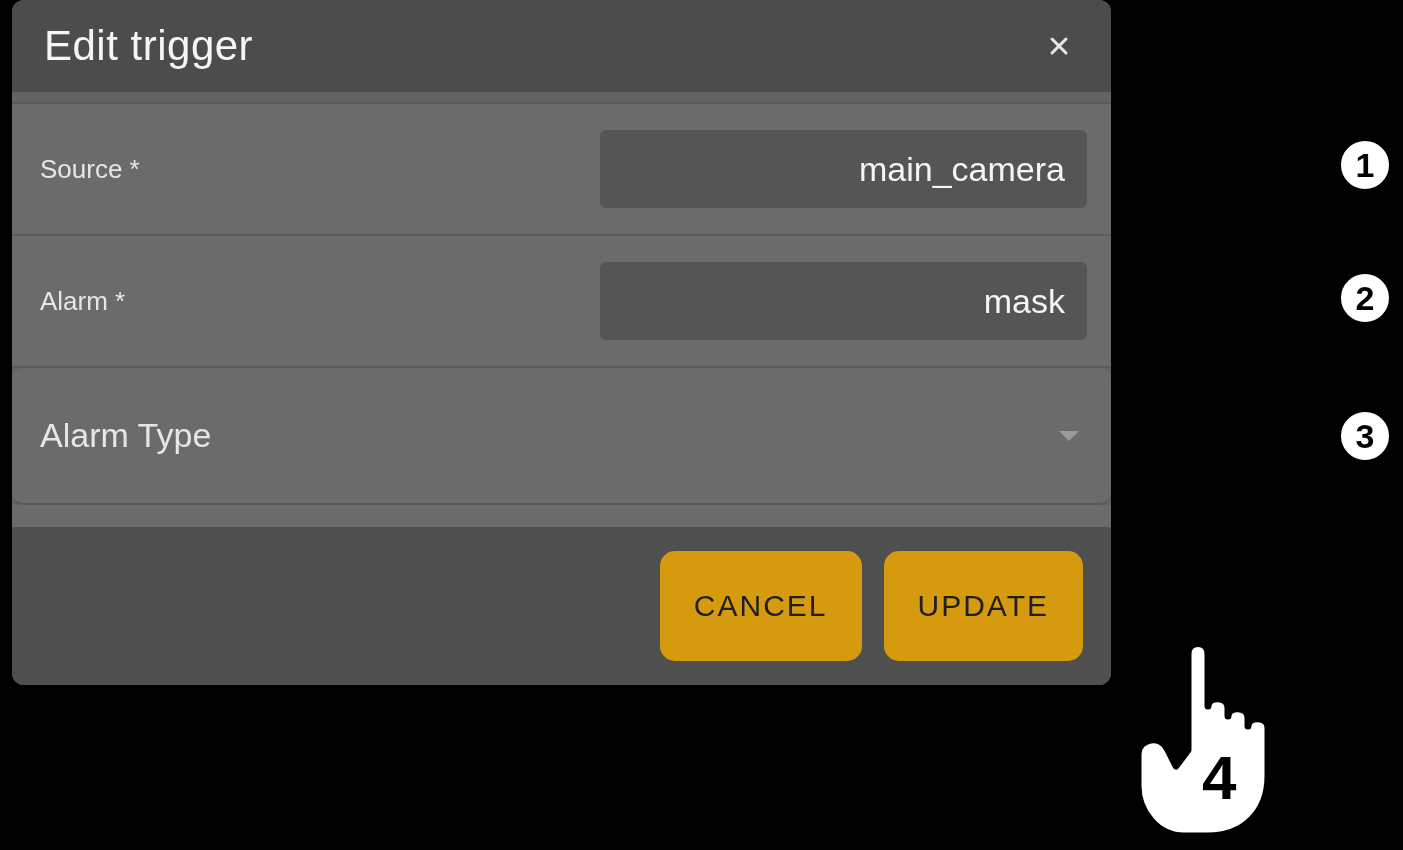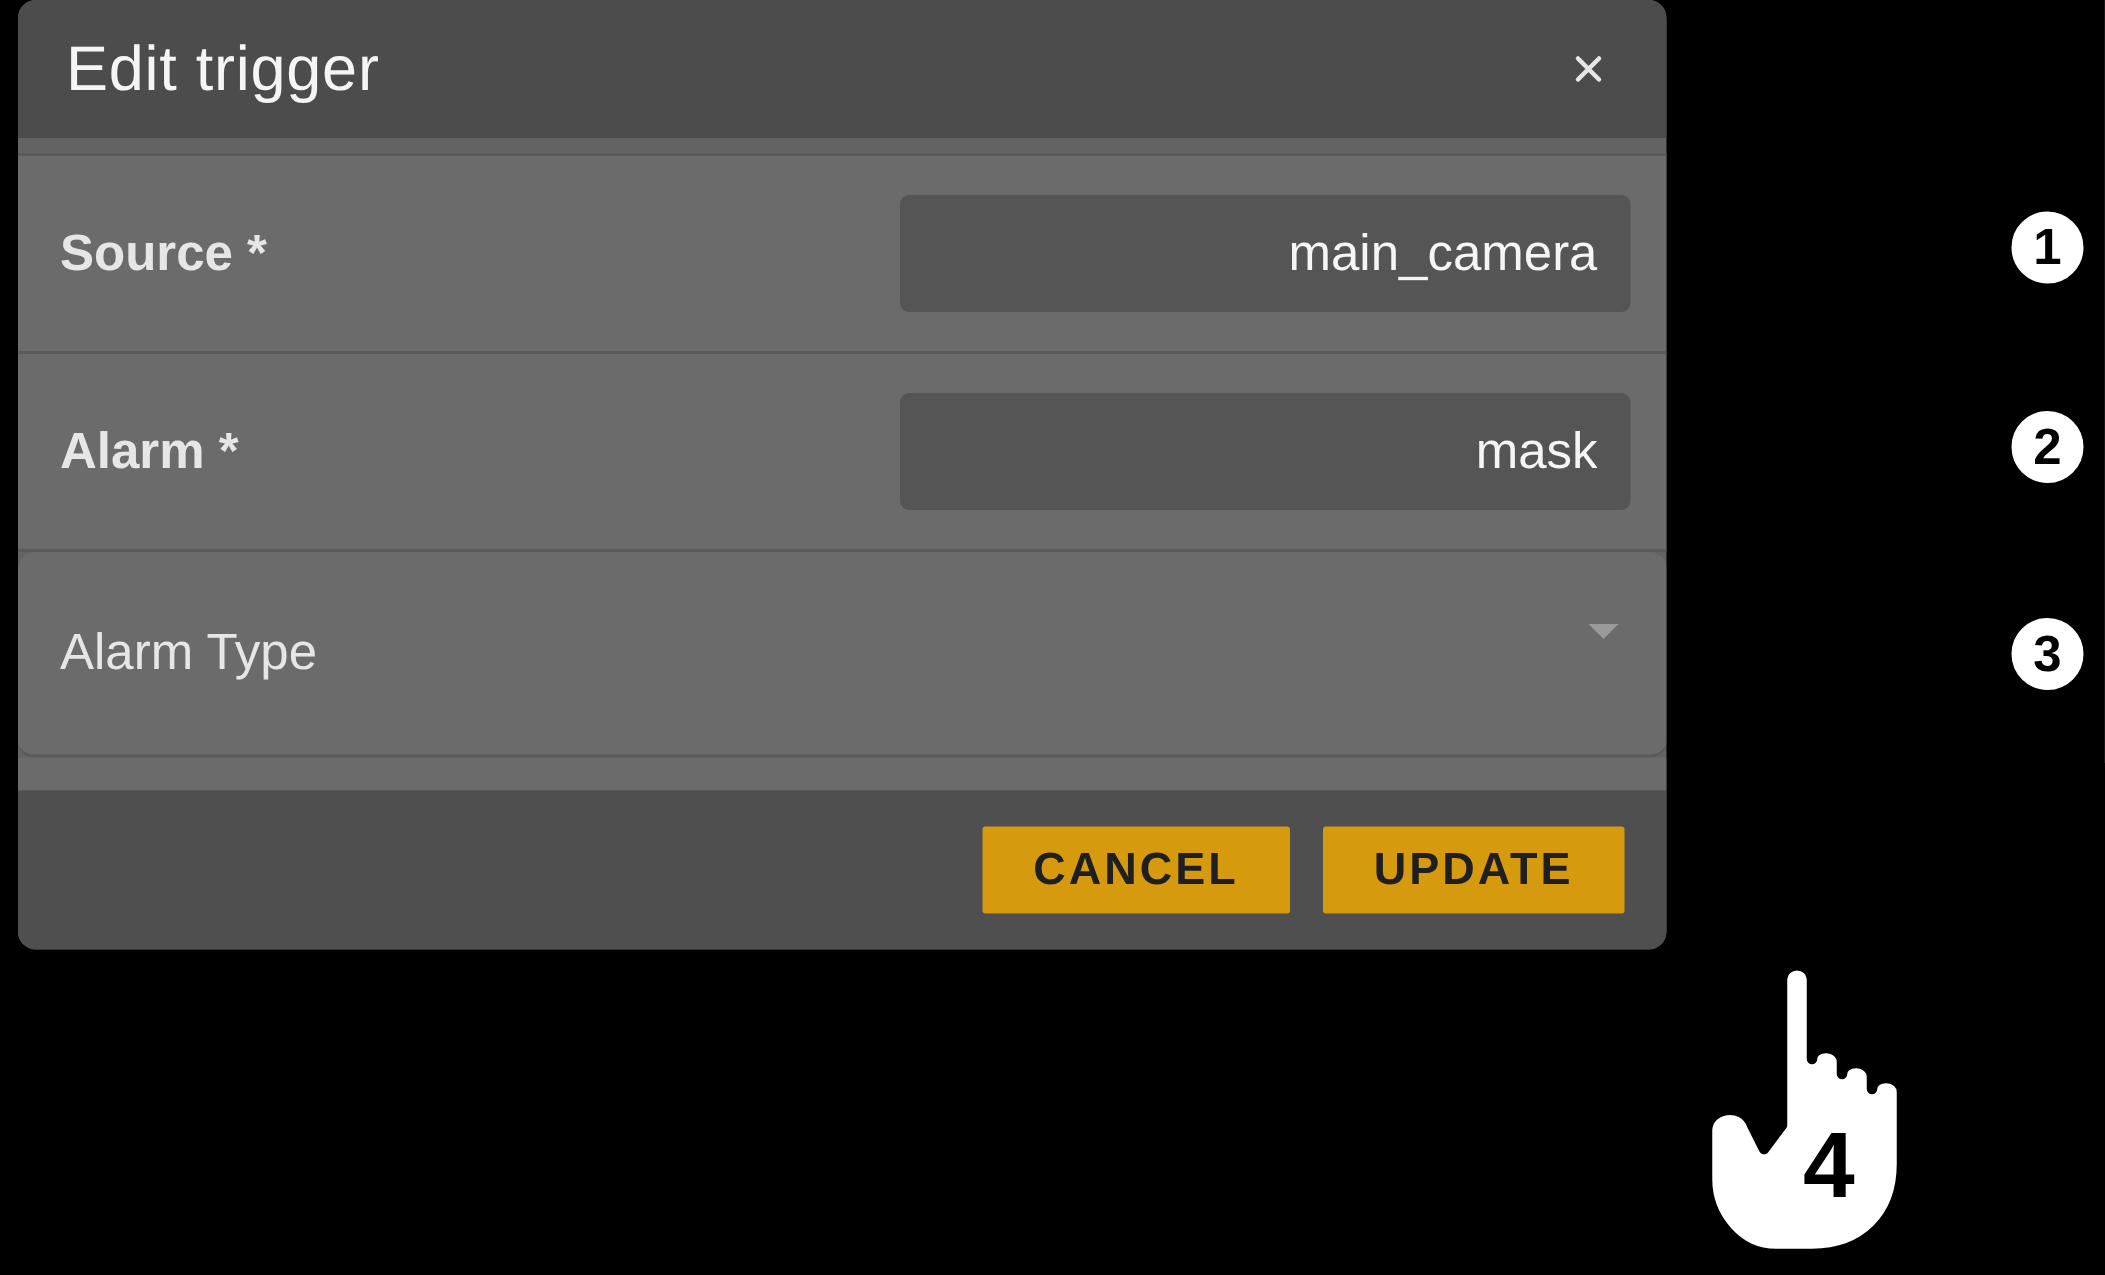--- a/index.html
+++ b/index.html
@@ -73,40 +73,40 @@
     padding: 26px 28px;
     border-bottom: 2px solid var(--divider);
     background: var(--form-row-bg);
   }
   .form-row:first-of-type {
     border-top: 2px solid var(--divider);
     margin-top: 10px;
   }
   .form-label {
     flex: 0 0 560px;
-    font-size: 34px;
+    font-size: 26px;
     color: var(--text-light);
-    font-weight: 700;
+    font-weight: 400;
   }
   .form-input {
     flex: 1 1 auto;
     background: var(--input-bg);
     border: none;
     border-radius: 6px;
     height: 78px;
     padding: 14px 22px;
     font-size: 34px;
     color: var(--text-white);
     text-align: right;
     outline: none;
   }
 
   .form-select-row {
     display: flex;
-    align-items: flex-start;
+    align-items: center;
     padding: 48px 28px 48px 28px;
     background: var(--form-row-bg);
     border-bottom: 2px solid var(--divider);
     position: relative;
     border-radius: 11px;
   }
   .form-select-label {
     flex: 1 1 auto;
     font-size: 34px;
     color: var(--text-light);
@@ -129,25 +129,25 @@
     background: var(--footer-bg);
     padding: 24px 28px;
     display: flex;
     justify-content: flex-end;
     gap: 22px;
   }
   .btn {
     background: var(--btn-bg);
     color: var(--btn-text);
     border: none;
-    border-radius: 2px;
+    border-radius: 15px;
     font-size: 30px;
-    font-weight: 700;
+    font-weight: 400;
     letter-spacing: 2px;
-    padding: 12px 34px;
+    padding: 38px 34px;
     cursor: pointer;
   }
 
   
   .annotation {
     position: absolute;
     width: 58px;
     height: 58px;
     border-radius: 50%;
     background: #ffffff;

